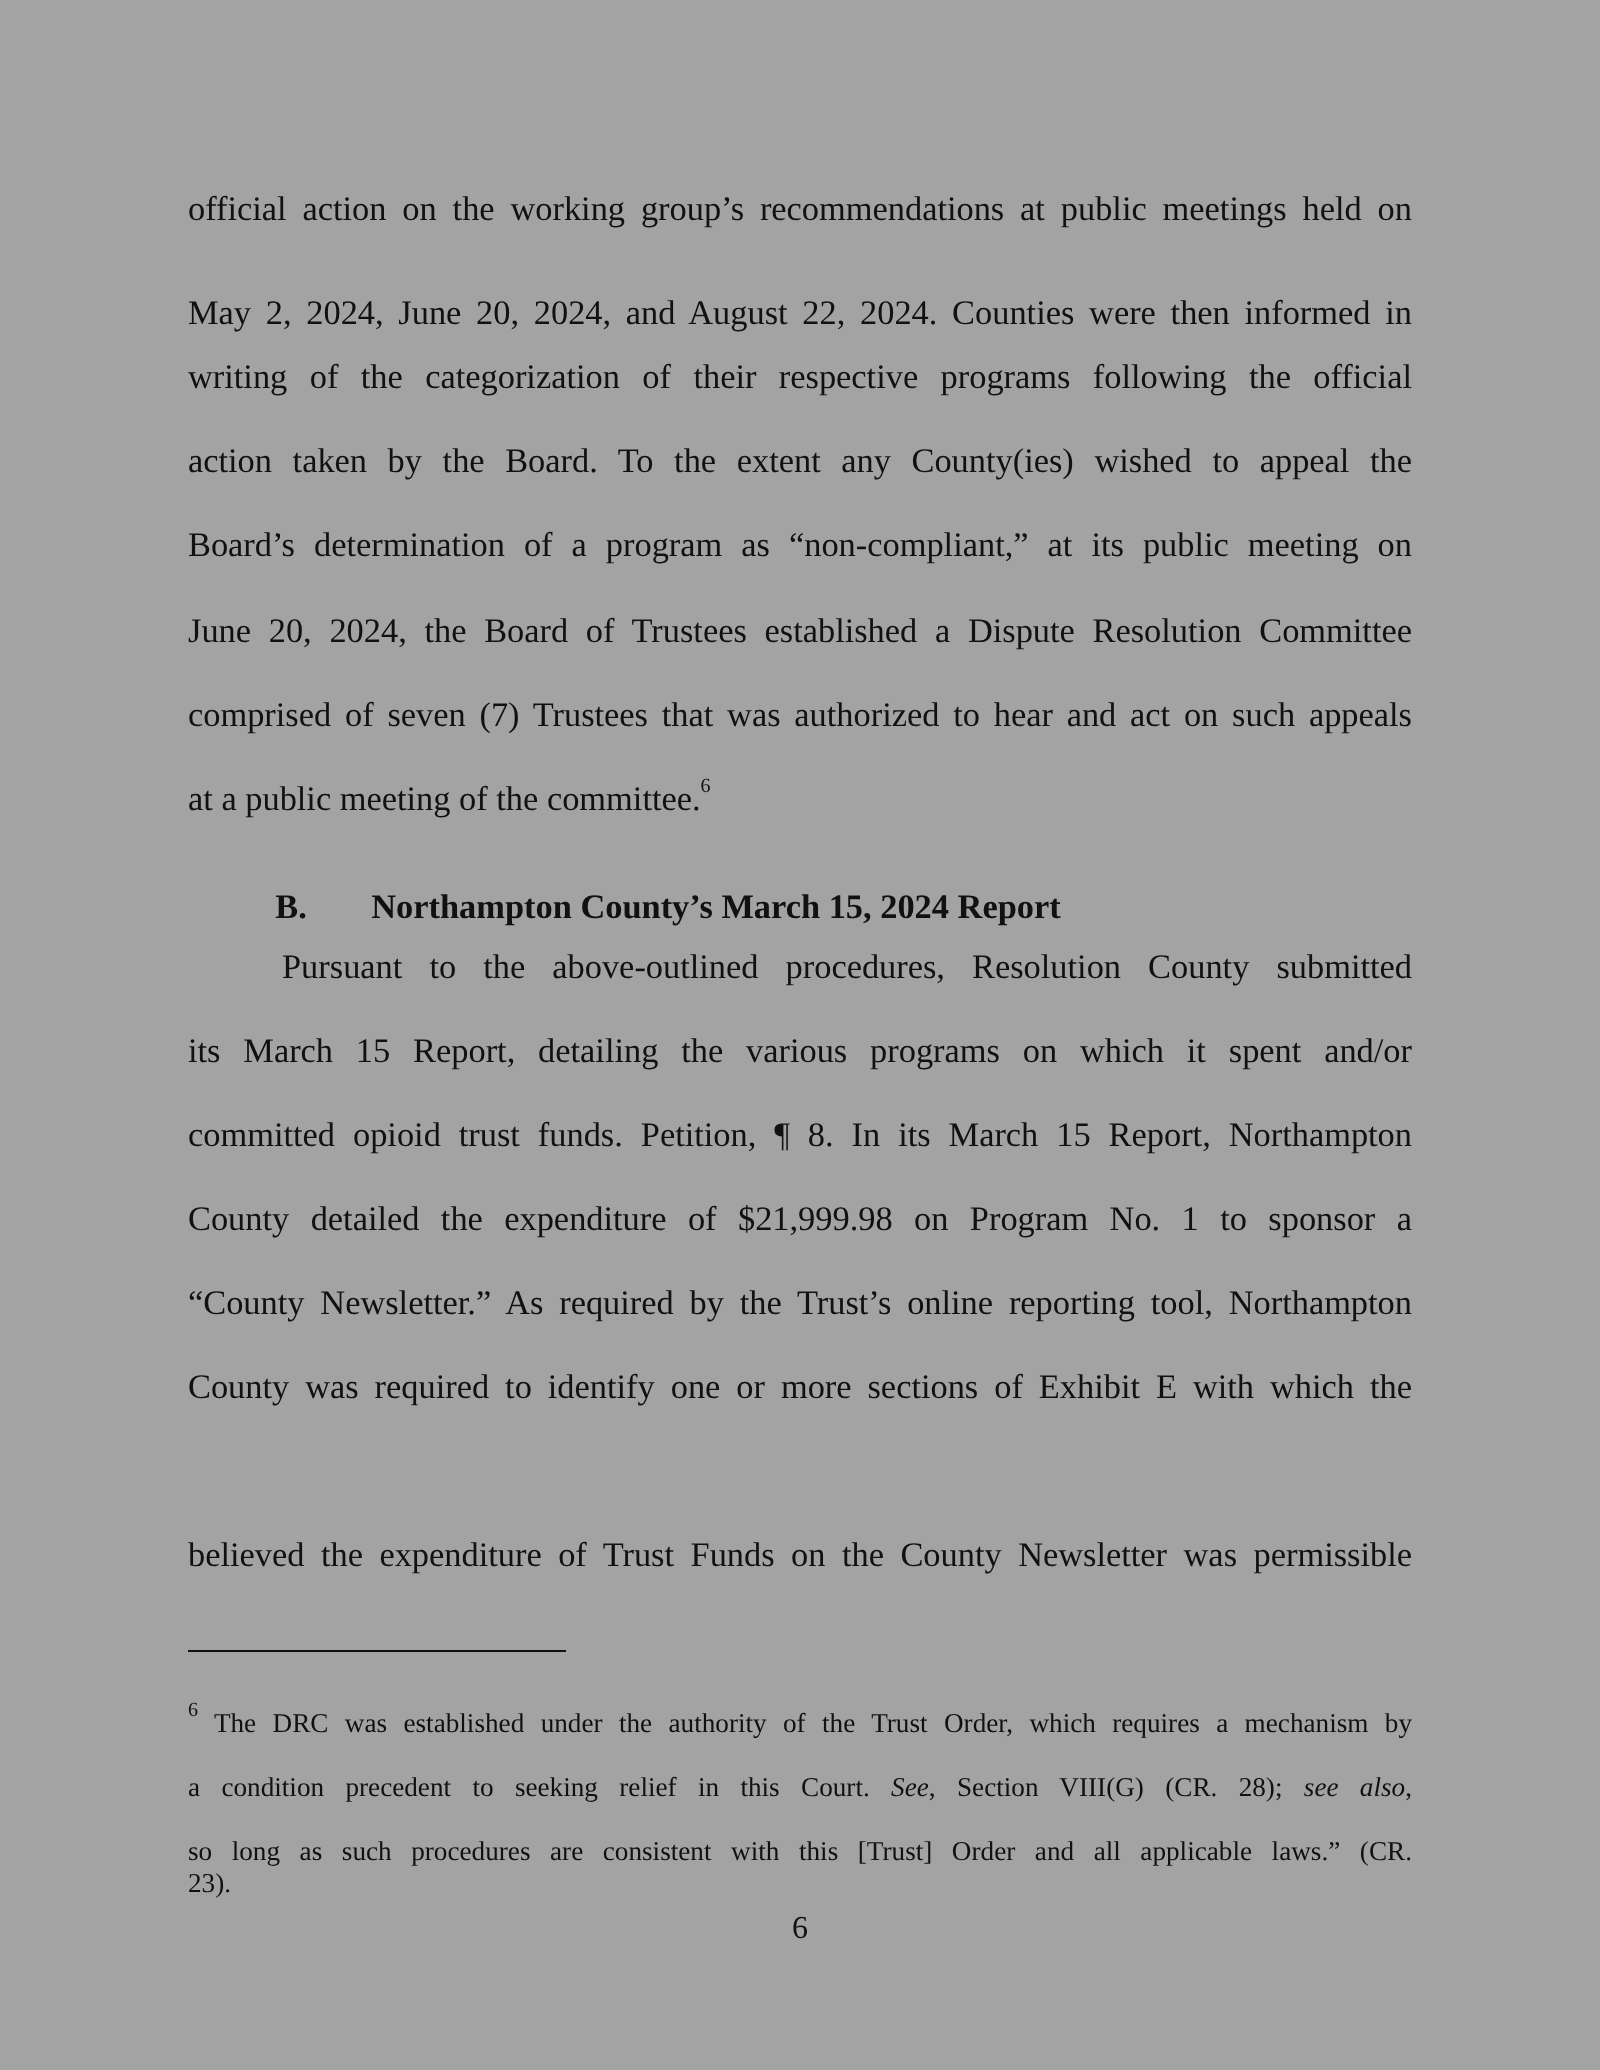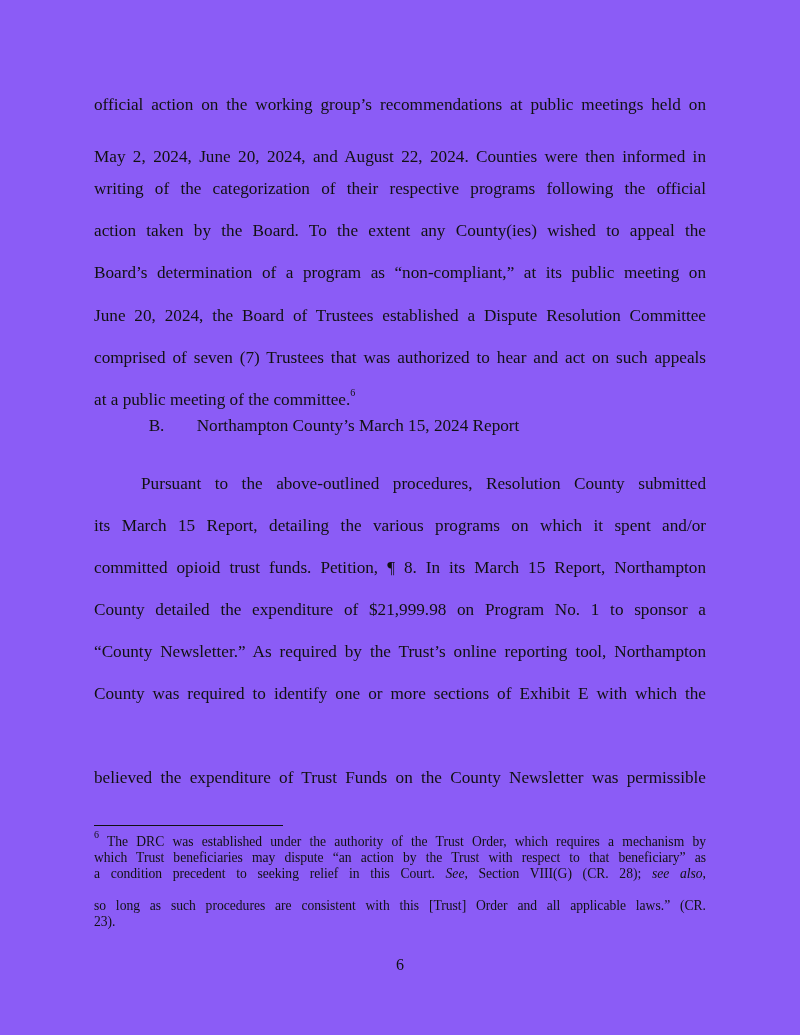--- a/index.html
+++ b/index.html
@@ -1,35 +1,35 @@
 <!DOCTYPE html>
 <html><head>
   <meta charset="utf-8">
   <style>
     html, body { margin: 0; padding: 0; background: #ffffff; }
     body { width: 800px; height: 1035px; position: relative; overflow: hidden; font-family: "Liberation Serif", serif; color: #111; }
-    .page { position: absolute; left: 0; top: 0; width: 800px; height: 1035px; background: #8b5cf6; }
+    .page { position: absolute; left: 0; top: 0; width: 800px; height: 1035px; background: #a3a3a3; }
     .body-line {
       position: absolute; left: 94px; width: 612px;
       font-size: 17.2px; line-height: 20px; height: 22px;
       text-align: justify; text-align-last: justify; white-space: nowrap; overflow: visible;
     }
     .body-line.last { text-align-last: left; }
     .body-line.indent { left: 141px; width: 565px; }
     .heading {
-      position: absolute; left: 0; width: 668px; top: 416px;
-      font-size: 17.2px; font-weight: normal; text-align: center; line-height: 20px;
+      position: absolute; left: 0; width: 668px; top: 444px;
+      font-size: 17.2px; font-weight: bold; text-align: center; line-height: 20px;
     }
     .heading .label { display: inline-block; width: 48px; text-align: left; }
     sup { font-size: 10px; line-height: 0; position: relative; top: -2px; vertical-align: super; }
     .rule { position: absolute; left: 94px; top: 825px; width: 189px; height: 1px; background: #111; }
     .fn-line {
       position: absolute; left: 94px; width: 612px;
       font-size: 13.6px; line-height: 15px; height: 15px;
-      text-align: justify; text-align-last: justify; white-space: nowrap;
+      text-align: justify; text-align-last: justify; white-space: nowrap; margin-top: 20px;
     }
     .fn-line.last { text-align-last: left; font-family: Liberation Serif, serif; }
     .page-number { position: absolute; left: 0; width: 800px; top: 956px; text-align: center; font-size: 16px; }
   </style>
 </head>
 <body>
 
 <div class="page">
 
   <div class="body-line" style="top:95px">official action on the working group’s recommendations at public meetings held on</div>
@@ -47,19 +47,18 @@
   <div class="body-line" style="top:516px">its March 15 Report, detailing the various programs on which it spent and/or</div>
   <div class="body-line" style="top:558px">committed opioid trust funds.  Petition, ¶ 8.  In its March 15 Report, Northampton</div>
   <div class="body-line" style="top:600px">County detailed the expenditure of $21,999.98 on Program No. 1 to sponsor a</div>
   <div class="body-line" style="top:684px">County was required to identify one or more sections of Exhibit E with which the</div>
   <div class="body-line" style="top:642px">“County Newsletter.” As required by the Trust’s online reporting tool, Northampton</div>
   <div class="body-line" style="top:768px">believed the expenditure of Trust Funds on the County Newsletter was permissible</div>
 
   <div class="rule"></div>
 
   <div class="fn-line" style="top:834px"><sup>6</sup><span> The DRC was established under the authority of the Trust Order, which requires a mechanism by</span></div>
-  <div class="fn-line" style="top:850px">which Trust beneficiaries may dispute “an action by the Trust with respect to that beneficiary” as</div>
   <div class="fn-line" style="top:866px"><span>a condition precedent to seeking relief in this Court. </span><i>See</i><span>, Section VIII(G) (CR. 28); </span><i>see also</i><span>,</span></div>
   <div class="fn-line" style="top:898px">so long as such procedures are consistent with this [Trust] Order and all applicable laws.” (CR.</div>
   <div class="fn-line last" style="top:914px">23).</div>
 
   <div class="page-number">6</div>
 </div>
 
 </body></html>

